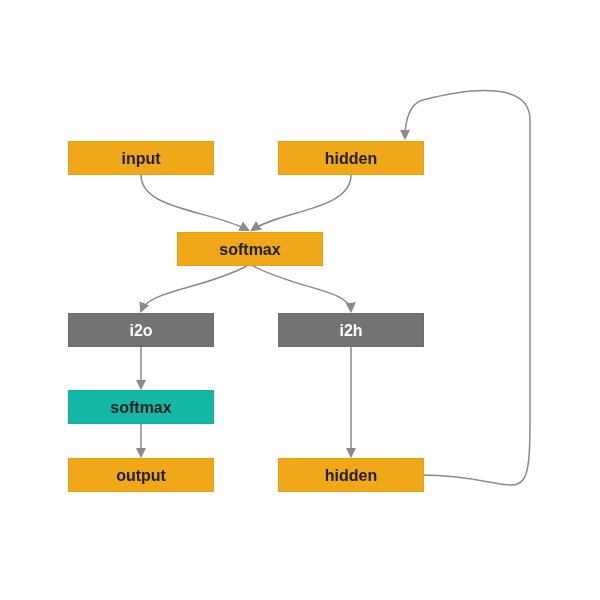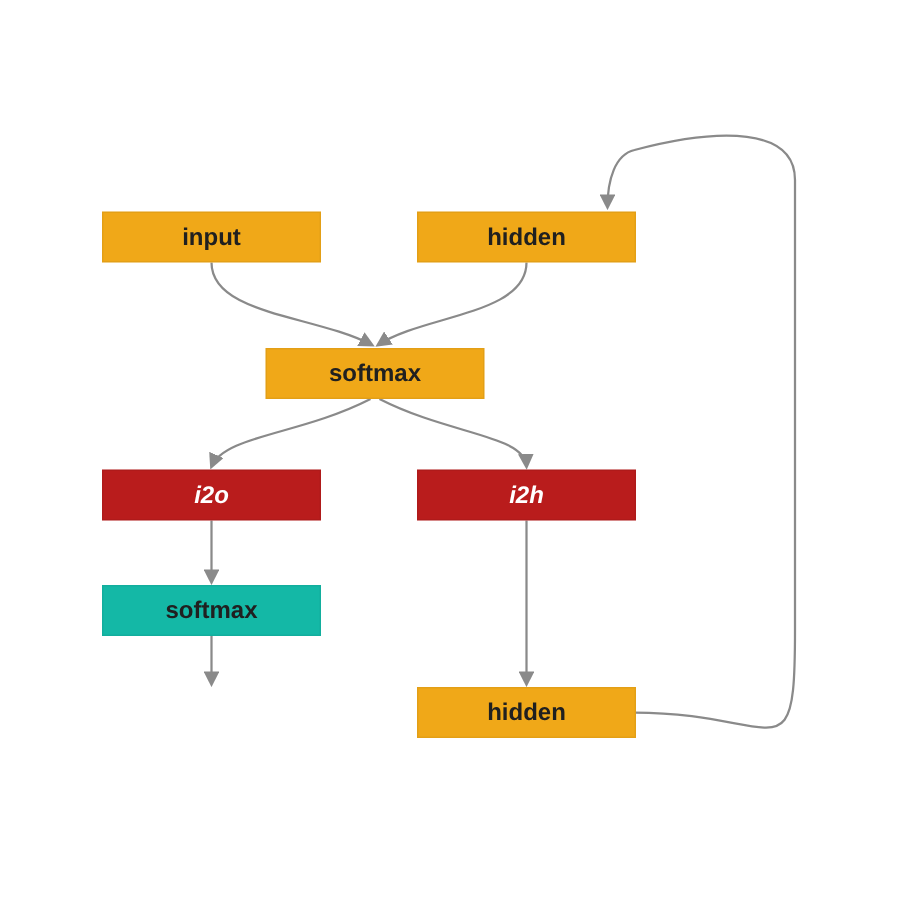--- a/index.html
+++ b/index.html
@@ -27,21 +27,21 @@
     height: 34px;
     line-height: 34px;
     text-align: center;
     font-weight: 700;
     font-size: 16px;
     border: 1px solid rgba(0,0,0,0.05);
     box-sizing: border-box;
     white-space: nowrap;
   }
   .orange { background: #f0a818; color: #202020; }
-  .blue   { background: #b91c1c; color: #ffffff; font-style: italic; }
+  .blue   { background: #737373; color: #ffffff; }
   .teal   { background: #14b8a6; color: #202020; }
 </style>
 </head>
 <body>
 
 <div class="canvas">
 
   <svg class="edges" viewBox="0 0 600 600">
     <defs>
       <marker id="arrow" viewBox="0 0 10 10" refX="8" refY="5" markerWidth="7" markerHeight="7" orient="auto-start-reverse">
@@ -85,17 +85,20 @@
     <span>i2o</span>
   </div>
   <div class="node blue" style="left:278px; top:313px; width:146px;">
     <span>i2h</span>
   </div>
 
   <div class="node teal" style="left:68px;  top:390px; width:146px;">
     <span>softmax</span>
   </div>
 
+  <div class="node orange" style="left:68px;  top:458px; width:146px;">
+    <span>output</span>
+  </div>
   <div class="node orange" style="left:278px; top:458px; width:146px;">
     <span>hidden</span>
   </div>
 
 </div>
 
 </body></html>

